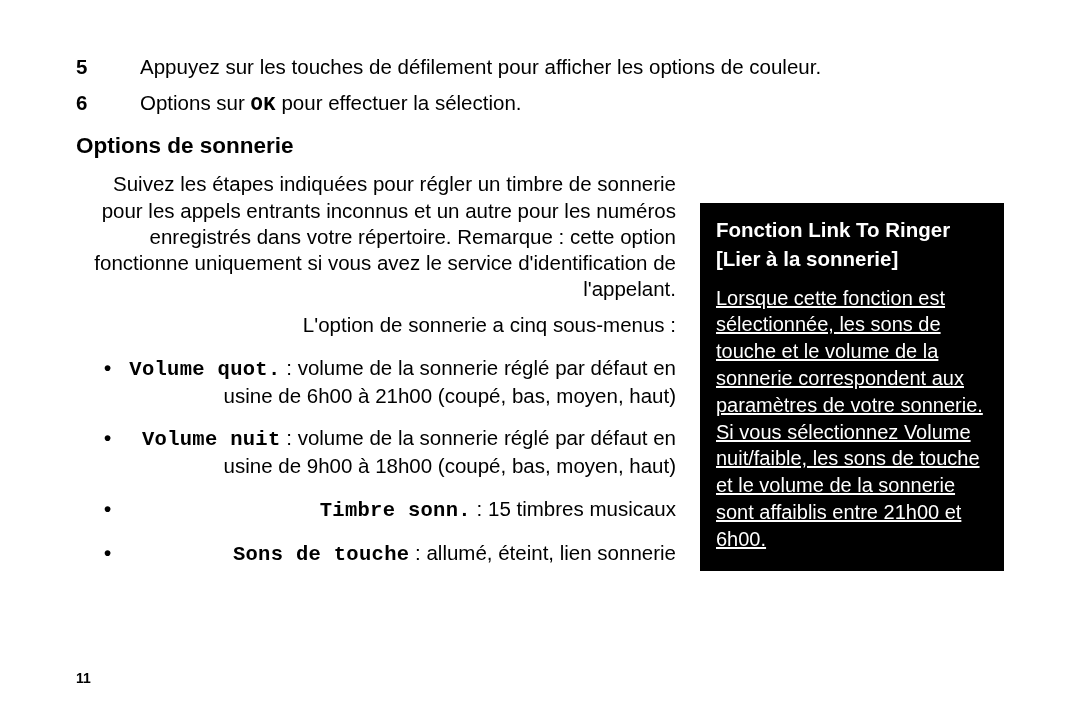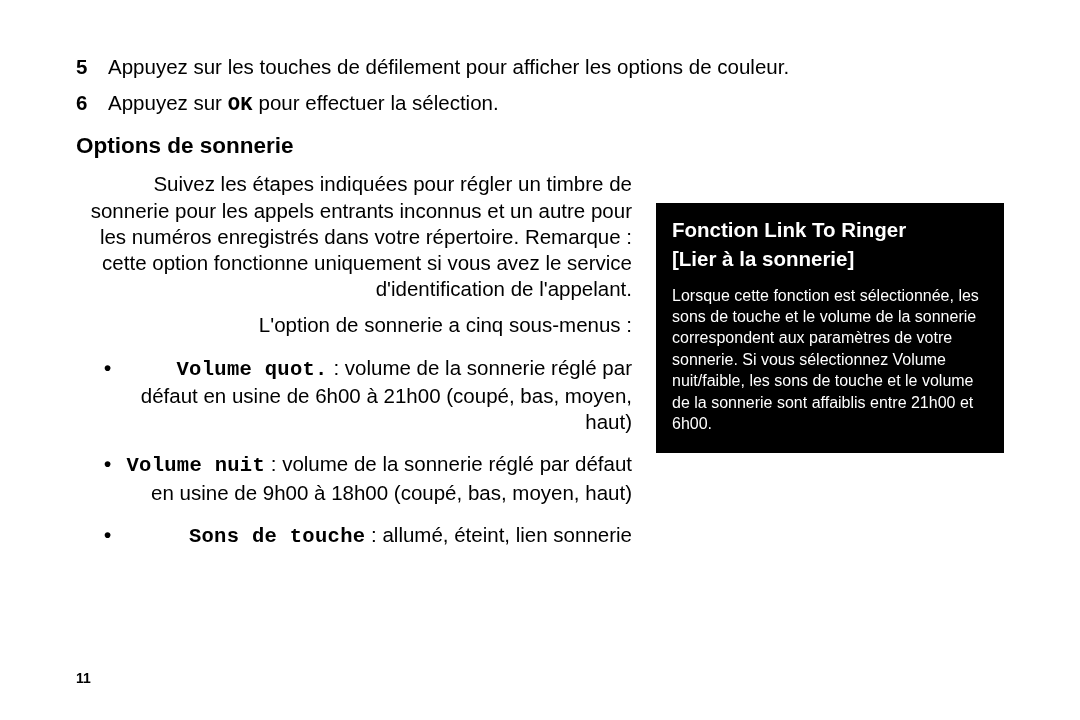--- a/index.html
+++ b/index.html
@@ -23,21 +23,21 @@
   .step {
     display: flex;
     gap: 14px;
     margin-bottom: 10px;
   }
   .step-num {
     font-weight: bold;
     width: 18px;
     flex-shrink: 0;
   }
-  .step-text { flex: 1; }
+  .step-text { flex: 1; margin-left: 32px; }
   .mono-strong {
     font-family: "Courier New", monospace;
     font-weight: bold;
     letter-spacing: 0.3px;
   }
   h2.section {
     font-size: 22.5px;
     font-weight: bold;
     margin: 14px 0 6px 0;
   }
@@ -48,21 +48,21 @@
     display: flex;
     gap: 24px;
     align-items: flex-start;
   }
   .left-col {
     flex: 1;
     min-width: 0;
     text-align: right;
   }
   .right-col {
-    width: 348px;
+    width: 304px;
     flex-shrink: 0;
     padding-top: 36px;
   }
   ul.bullets {
     list-style: none;
     padding: 0 0 0 28px;
     margin: 4px 0 0 0;
   }
   ul.bullets li {
     position: relative;
@@ -88,22 +88,23 @@
     font-weight: bold;
     font-size: 20.5px;
     margin-bottom: 2px;
   }
   .sidebar-sub {
     font-weight: bold;
     font-size: 20.5px;
     margin-bottom: 12px;
   }
   .sidebar-body {
-    font-size: 16px;
+    font-size: 20px;
     line-height: 1.34;
+    text-decoration: underline;
   }
   .pagenum {
     position: absolute;
     left: 76px;
     bottom: 32px;
     font-weight: bold;
     font-size: 14px;
   }
 </style>
 </head>
@@ -112,39 +113,42 @@
 <div class="page">
 
   <div class="step">
     <div class="step-num">5</div>
     <div class="step-text">Appuyez sur les touches de défilement pour afficher les options de couleur.</div>
   </div>
 
   <div class="step">
     <div class="step-num">6</div>
     <div class="step-text">
-      <span>Appuyez sur </span><span class="mono-strong">OK</span><span> pour effectuer la sélection.</span>
+      <span>Options sur </span><span class="mono-strong">OK</span><span> pour effectuer la sélection.</span>
     </div>
   </div>
 
   <h2 class="section">Options de sonnerie</h2>
 
   <div class="cols">
     <div class="left-col">
 
       <p class="body-p">Suivez les étapes indiquées pour régler un timbre de sonnerie pour les appels entrants inconnus et un autre pour les numéros enregistrés dans votre répertoire. Remarque : cette option fonctionne uniquement si vous avez le service d'identification de l'appelant.</p>
 
       <p class="body-p">L'option de sonnerie a cinq sous-menus :</p>
 
       <ul class="bullets">
         <li>
           <span class="mono-strong">Volume quot.</span><span> : volume de la sonnerie réglé par défaut en usine de 6h00 à 21h00 (coupé, bas, moyen, haut)</span>
         </li>
         <li>
           <span class="mono-strong">Volume nuit</span><span> : volume de la sonnerie réglé par défaut en usine de 9h00 à 18h00 (coupé, bas, moyen, haut)</span>
+        </li>
+        <li>
+          <span class="mono-strong">Timbre sonn.</span><span> : 15 timbres musicaux</span>
         </li>
         <li>
           <span class="mono-strong">Sons de touche</span><span> : allumé, éteint, lien sonnerie</span>
         </li>
       </ul>
 
     </div>
 
     <div class="right-col">
       <div class="sidebar">

